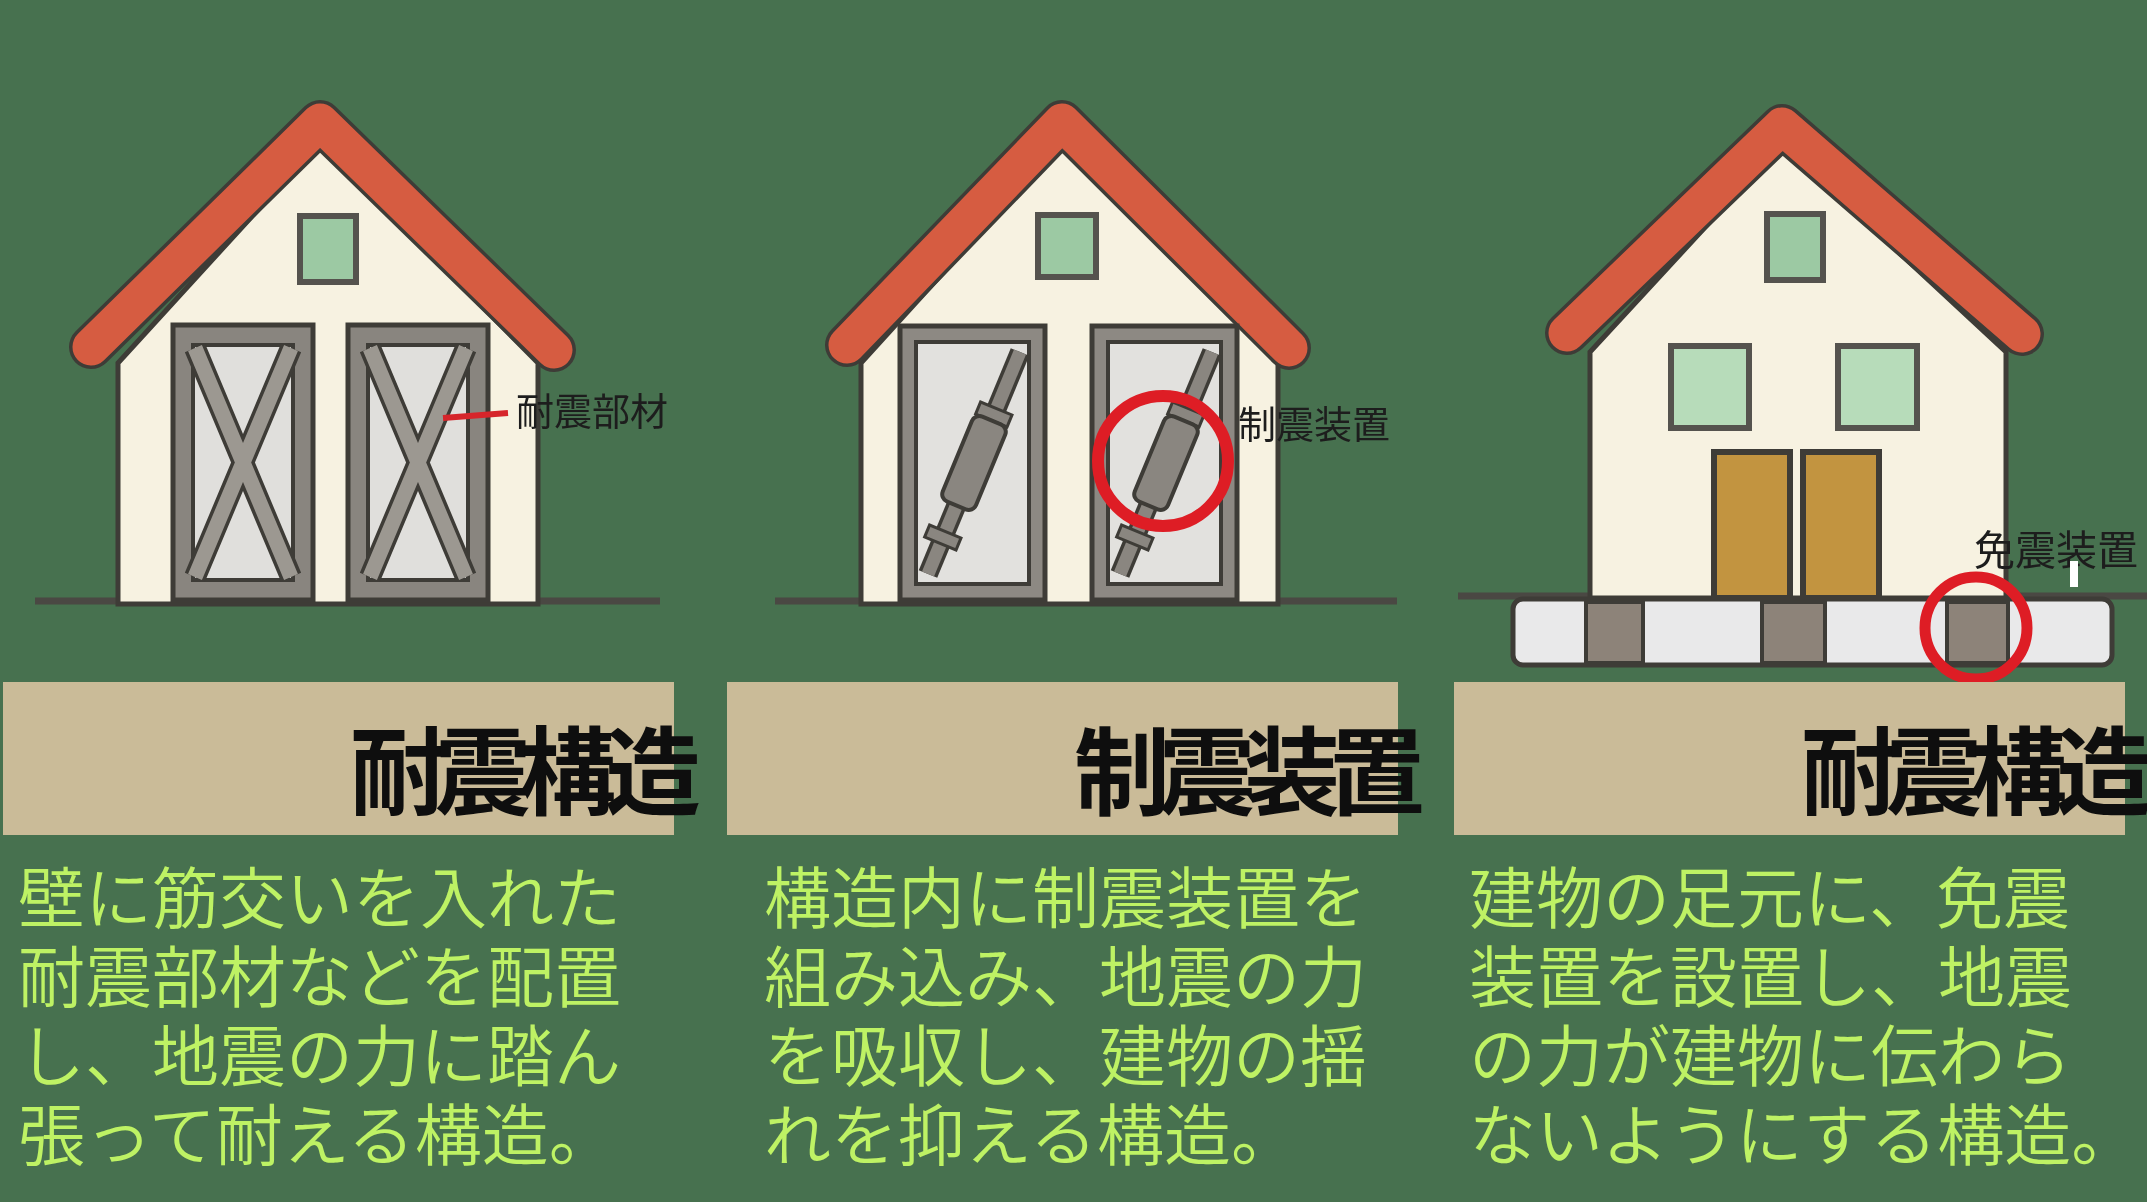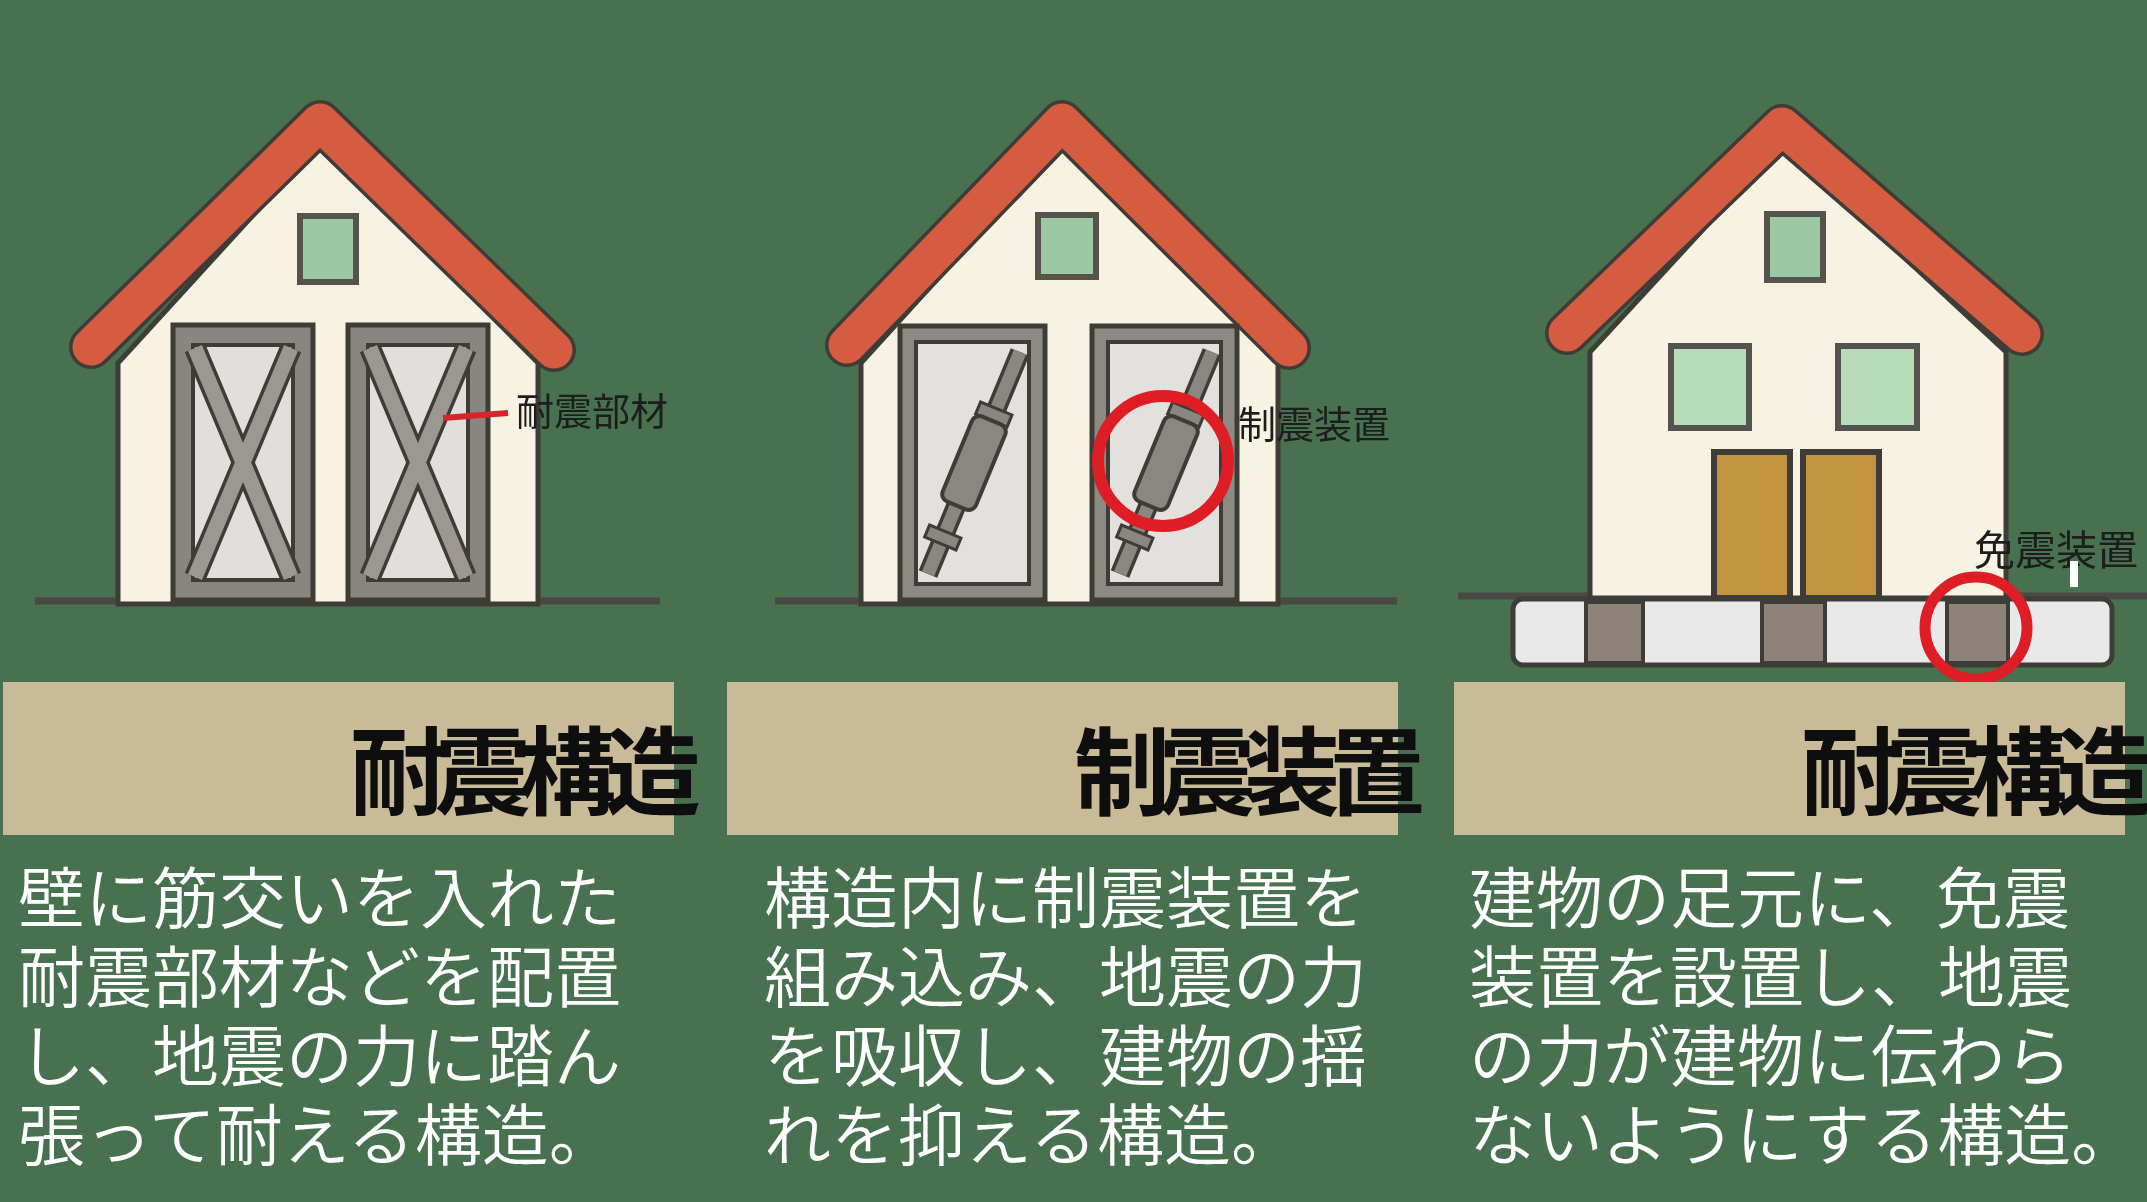--- a/index.html
+++ b/index.html
@@ -3,21 +3,21 @@
 <meta charset="utf-8">
 <style>
   html,body{margin:0;padding:0;}
   body{width:2147px;height:1202px;background:#47714F;position:relative;overflow:hidden;
        font-family:"Noto Sans CJK JP","Liberation Sans",sans-serif;}
   .banner{position:absolute;top:682px;width:671px;height:153px;background:#CABB98;}
   .title{position:absolute;width:671px;top:696px;text-align:right;
          font-size:96px;font-weight:700;color:#0e0e0e;letter-spacing:-11px;padding-left:16px;}
   .body-text{position:absolute;top:854px;width:660px;font-size:67px;line-height:79px;
              font-family:"Noto Sans CJK JP DemiLight","Noto Sans CJK JP",sans-serif;
-             color:#ffffff;letter-spacing:0px;white-space:nowrap;}
+             color:#bef264;letter-spacing:0px;white-space:nowrap;}
 </style>
 </head>
 <body>
 
 <svg width="2147" height="682" viewBox="0 0 2147 682" style="position:absolute;left:0;top:0" fill="none" xmlns="http://www.w3.org/2000/svg">
 
   <path d="M35 601 L660 601" stroke="#4A4843" stroke-width="7"></path>
 
   <path d="M118 604 L118 363 L320 142 L538 363 L538 604 Z" fill="#F7F2E1" stroke="#3E3C37" stroke-width="5"></path>
 

